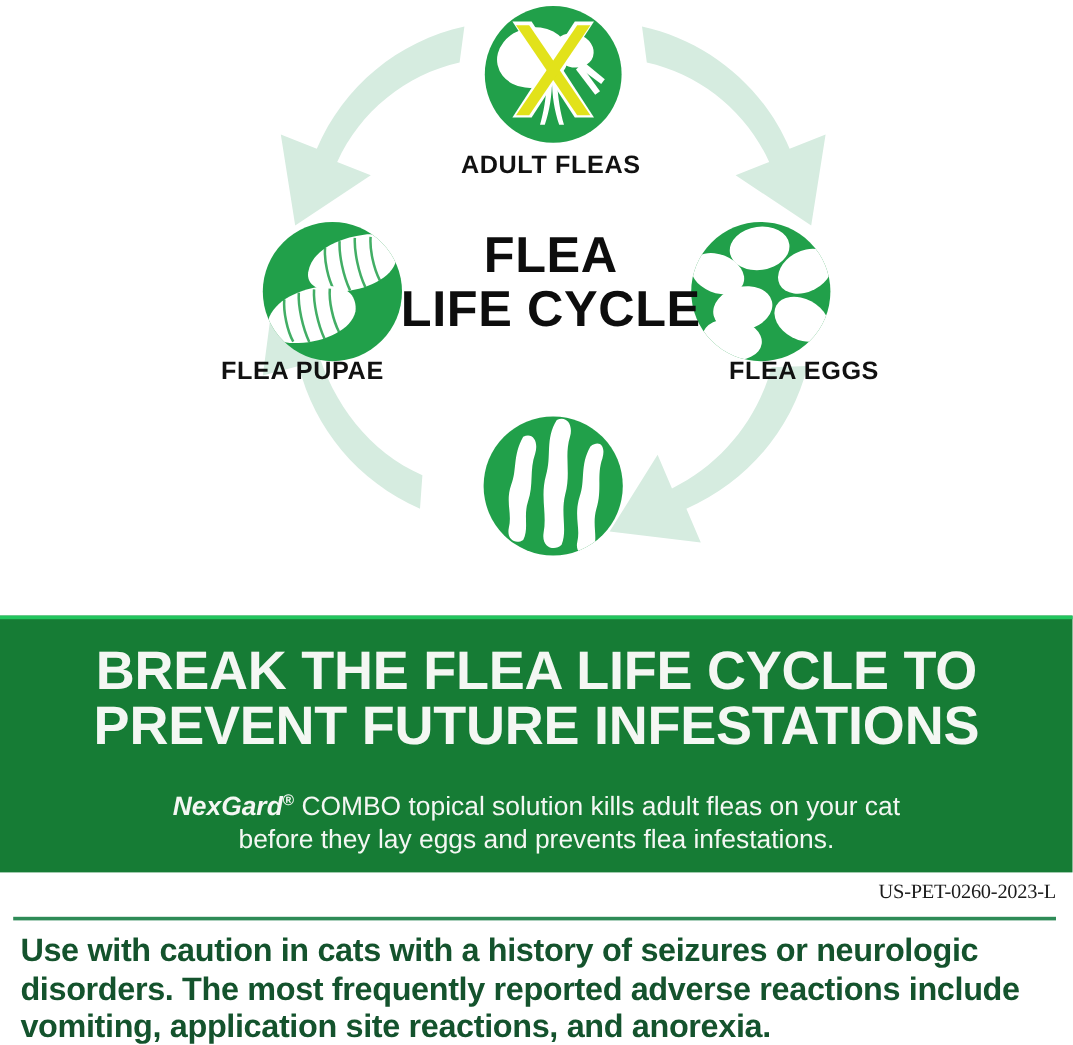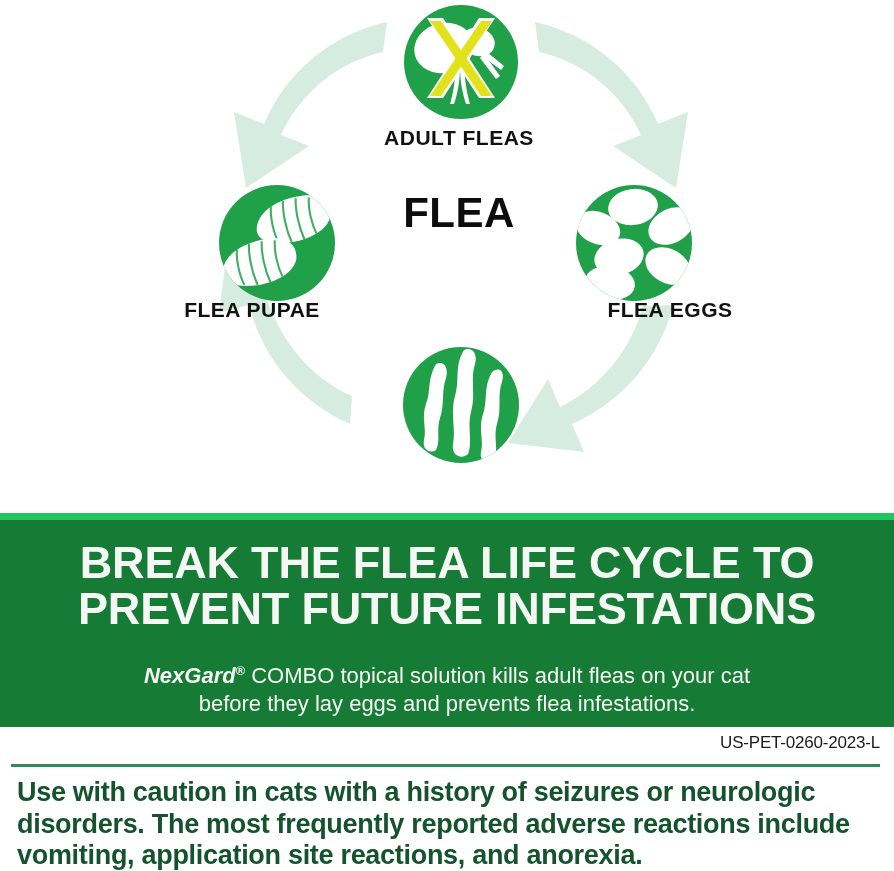--- a/index.html
+++ b/index.html
@@ -67,21 +67,21 @@
   #center-title .t-line { display: block; }
 
   
   #banner {
     position: absolute;
     left: 0;
     top: 513px;
     width: 894px;
     height: 214px;
     background: #167c35;
-    border-top: 7px solid #22c55e;
+    border-top: 3px solid #22c55e;
     box-sizing: border-box;
     color: #ffffff;
     text-align: center;
   }
   #headline {
     margin: 0;
     padding: 20px 14px 0 14px;
     font-family: "Liberation Sans", sans-serif;
     font-weight: bold;
     font-size: 45px;
@@ -117,21 +117,21 @@
     position: absolute;
     left: 0;
     top: 733px;
     width: 894px;
     height: 28px;
   }
   #product-code {
     position: absolute;
     right: 14px;
     top: 0;
-    font-family: Liberation Sans, sans-serif;
+    font-family: Liberation Serif, serif;
     font-size: 17px;
     color: #1b1b1b;
     letter-spacing: -0.2px;
     white-space: nowrap;
   }
   #divider {
     position: absolute;
     left: 11px;
     top: 764px;
     width: 869px;
@@ -313,20 +313,21 @@
     <div class="node-label" id="label-adult">ADULT FLEAS</div>
 
     <div class="node-label" id="label-eggs">FLEA EGGS</div>
 
     <div class="node-label" id="label-larvae">FLEA LARVAE</div>
 
     <div class="node-label" id="label-pupae">FLEA PUPAE</div>
 
     <div id="center-title">
       <span class="t-line">FLEA</span>
+      <span class="t-line">LIFE CYCLE</span>
     </div>
   </div>
 
   <div id="banner">
     <h1 id="headline">
       <span class="h-line">BREAK THE FLEA LIFE CYCLE TO</span>
       <span class="h-line">PREVENT FUTURE INFESTATIONS</span>
     </h1>
     <p id="subhead">
       <span class="s-line"><span class="brand">NexGard</span><span class="reg">®</span><span> COMBO topical solution kills adult fleas on your cat</span></span>

